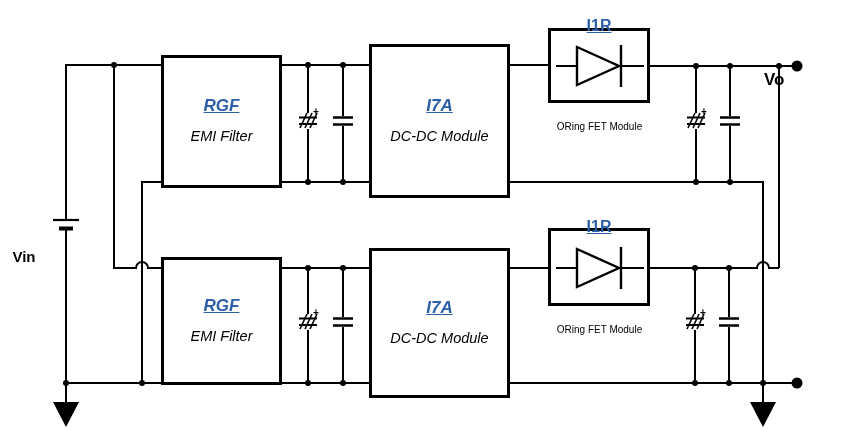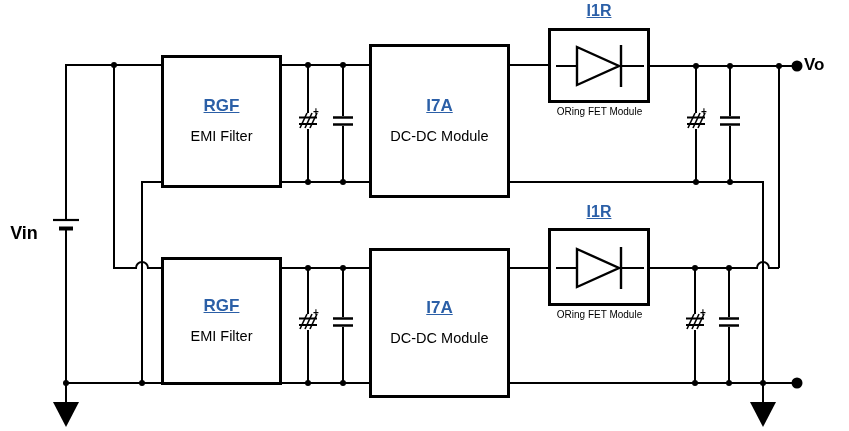--- a/index.html
+++ b/index.html
@@ -6,30 +6,30 @@
   .stage{
     position:relative;width:849px;height:431px;background:#fff;overflow:hidden;
     font-family:"Liberation Sans",sans-serif;color:#000;
   }
   .stage svg{position:absolute;left:0;top:0;z-index:1;}
   .w{stroke:var(--wire,#000);fill:none;}
   .dotfill{fill:var(--wire,#000);}
   .box{
     position:absolute;z-index:2;box-sizing:border-box;background:transparent;
     border:3.5px solid #000;display:flex;flex-direction:column;
-    align-items:center;justify-content:center;gap:12px;text-align:center;
+    align-items:center;justify-content:center;gap:12px;text-align:center;font-style:italic;
   }
   .box.thin{border-width:3px;}
   .lnk{
     color:var(--link-blue,#2B5FA7);font-weight:bold;font-size:17px;
     text-decoration:underline;line-height:1.1;cursor:pointer;
   }
   .lnk.sm{font-size:16px;}
   .cap{font-size:14.5px;line-height:1.2;text-align:right;}
-  .lbl{position:absolute;z-index:3;text-align:center;line-height:1.1;}
+  .lbl{position:absolute;z-index:3;text-align:center;line-height:1.1;margin-top:15px;}
   .caption-out{font-size:10px;}
   .term{font-weight:bold;}
 </style>
 </head>
 <body>
 
 <div class="stage">
 
   <svg width="849" height="431" viewBox="0 0 849 431">
     <defs>
@@ -156,17 +156,17 @@
   <div class="lbl" style="left:548px;top:2px;width:102px;">
     <span class="lnk sm">I1R</span>
   </div>
   <div class="lbl caption-out" style="left:527px;top:106px;width:145px;">ORing FET Module</div>
 
   <div class="lbl" style="left:548px;top:203px;width:102px;">
     <span class="lnk sm">I1R</span>
   </div>
   <div class="lbl caption-out" style="left:527px;top:309px;width:145px;">ORing FET Module</div>
 
-  <div class="lbl term" style="left:4px;top:224px;width:40px;font-size:18px;">Vin</div>
+  <div class="lbl term" style="left:4px;top:234px;width:40px;font-size:15px;">Vin</div>
 
-  <div class="lbl term" style="left:804px;top:56px;width:42px;font-size:17px;text-align:left;">Vo</div>
+  <div class="lbl term" style="left:764px;top:56px;width:42px;font-size:17px;text-align:left;">Vo</div>
 
 </div>
 
 </body></html>

